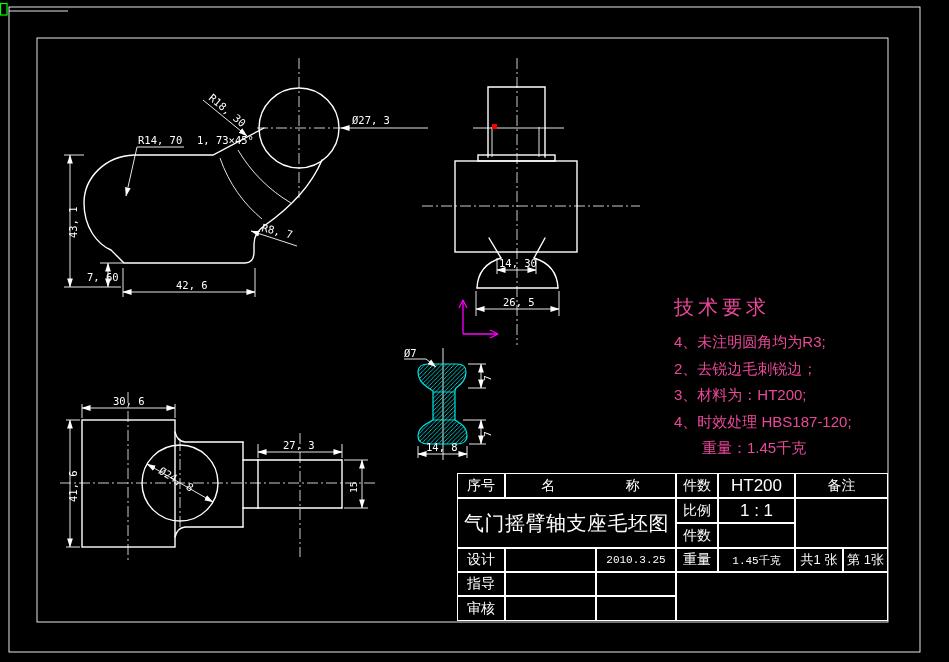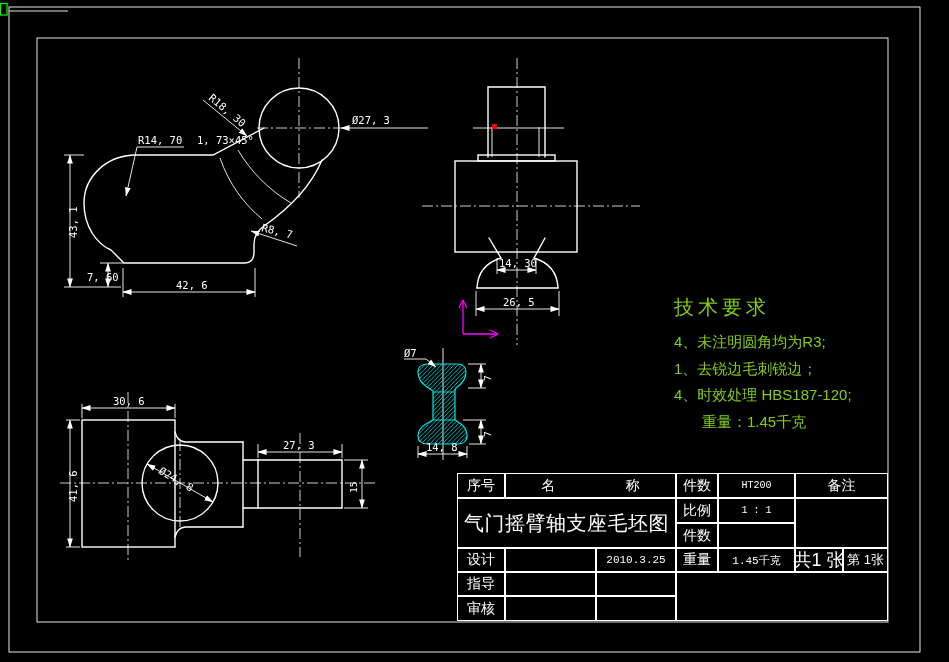--- a/index.html
+++ b/index.html
@@ -9,34 +9,34 @@
   .obj{stroke:#fff;stroke-width:1.4;fill:none;stroke-linecap:round;}
   .thin{stroke:#fff;stroke-width:0.9;fill:none;}
   .dim{stroke:#fff;stroke-width:0.9;fill:none;}
   .center{stroke:#fff;stroke-width:0.8;fill:none;stroke-dasharray:11 3 2 3;}
   .sec{stroke:#00e5e5;stroke-width:1.2;fill:url(#hatch);}
   .secline{stroke:#00e5e5;stroke-width:0.9;fill:none;}
   .ucs{stroke:#ff00ff;stroke-width:1.3;fill:none;}
   text.d{fill:#fff;font:10.5px "DejaVu Sans Mono",monospace;}
   text.d7{fill:#fff;font:9.5px "DejaVu Sans Mono",monospace;}
   
-  .tech{position:absolute;left:674px;top:294px;color:#84cc16;width:230px;}
+  .tech{position:absolute;left:674px;top:294px;color:#ec4899;width:230px;}
   .tech-title{font-size:20px;letter-spacing:4px;margin-bottom:8px;}
   .tech-item{font-size:15px;line-height:26.5px;white-space:nowrap;}
   .tech-item.indent{margin-left:28px;}
   
   .tblock{position:absolute;left:457px;top:473px;width:431px;height:148px;
           display:grid;grid-template-columns:48px 91px 80px 42px 77px 48px 45px;
           grid-template-rows:25px 25px 25px 24px 24px 25px;color:#fff;}
   .tc{border:1px solid #fff;display:flex;align-items:center;justify-content:center;
       font-size:14px;white-space:nowrap;overflow:visible;}
   .tc.sp{justify-content:space-around;}
   .tc.big{font-size:20px;letter-spacing:0.5px;}
   .tc.small{font-size:11px;font-family:Liberation Mono, monospace;}
-  .tc.mono{font-family:Liberation Mono, monospace;font-size:10px;}
+  .tc.mono{font-family:Liberation Sans, sans-serif;font-size:17px;}
 </style>
 </head>
 <body>
 
 <div id="canvas">
 
 <svg width="949" height="662" viewBox="0 0 949 662">
   <defs>
     <marker id="arr" viewBox="0 0 10 10" refX="9.5" refY="5" markerWidth="10" markerHeight="10" orient="auto-start-reverse">
       <path d="M0,1.8 L10,5 L0,8.2 Z" fill="#fff"></path>
@@ -189,21 +189,22 @@
     <line x1="344" y1="460" x2="368" y2="460" class="dim"></line>
     <line x1="344" y1="508" x2="368" y2="508" class="dim"></line>
     <line x1="362" y1="460" x2="362" y2="508" class="dim" marker-start="url(#arr)" marker-end="url(#arr)"></line>
     <text class="d7" transform="translate(357,493) rotate(-90)">15</text>
   </g>
 </svg>
 
 <div class="tech">
   <div class="tech-title">技术要求</div>
   <div class="tech-item">4、未注明圆角均为R3;</div>
-  <div class="tech-item">1、去锐边毛刺锐边；</div>
+  <div class="tech-item">2、去锐边毛刺锐边；</div>
+  <div class="tech-item">3、材料为：HT200;</div>
   <div class="tech-item">4、时效处理 HBS187-120;</div>
   <div class="tech-item indent">重量：1.45千克</div>
 </div>
 
 <div class="tblock">
   <div class="tc" style="grid-area:1/1/2/2">序号</div>
   <div class="tc sp" style="grid-area:1/2/2/4">
     <span>名</span>
     <span>称</span>
   </div>
@@ -216,21 +217,21 @@
   <div class="tc mono" style="grid-area:2/5/3/6">1 : 1</div>
   <div class="tc" style="grid-area:2/6/4/8"></div>
   <div class="tc" style="grid-area:3/4/4/5">件数</div>
   <div class="tc" style="grid-area:3/5/4/6"></div>
 
   <div class="tc" style="grid-area:4/1/5/2">设计</div>
   <div class="tc" style="grid-area:4/2/5/3"></div>
   <div class="tc small" style="grid-area:4/3/5/4">2010.3.25</div>
   <div class="tc" style="grid-area:4/4/5/5">重量</div>
   <div class="tc small" style="grid-area:4/5/5/6">1.45千克</div>
-  <div class="tc" style="grid-area:4/6/5/7;font-size:18px">共1 张</div>
+  <div class="tc" style="grid-area:4/6/5/7;font-size:13px">共1 张</div>
   <div class="tc" style="grid-area:4/7/5/8;font-size:13px">第 1张</div>
 
   <div class="tc" style="grid-area:5/1/6/2">指导</div>
   <div class="tc" style="grid-area:5/2/6/3"></div>
   <div class="tc" style="grid-area:5/3/6/4"></div>
   <div class="tc" style="grid-area:5/4/7/8"></div>
 
   <div class="tc" style="grid-area:6/1/7/2">审核</div>
   <div class="tc" style="grid-area:6/2/7/3"></div>
   <div class="tc" style="grid-area:6/3/7/4"></div>

